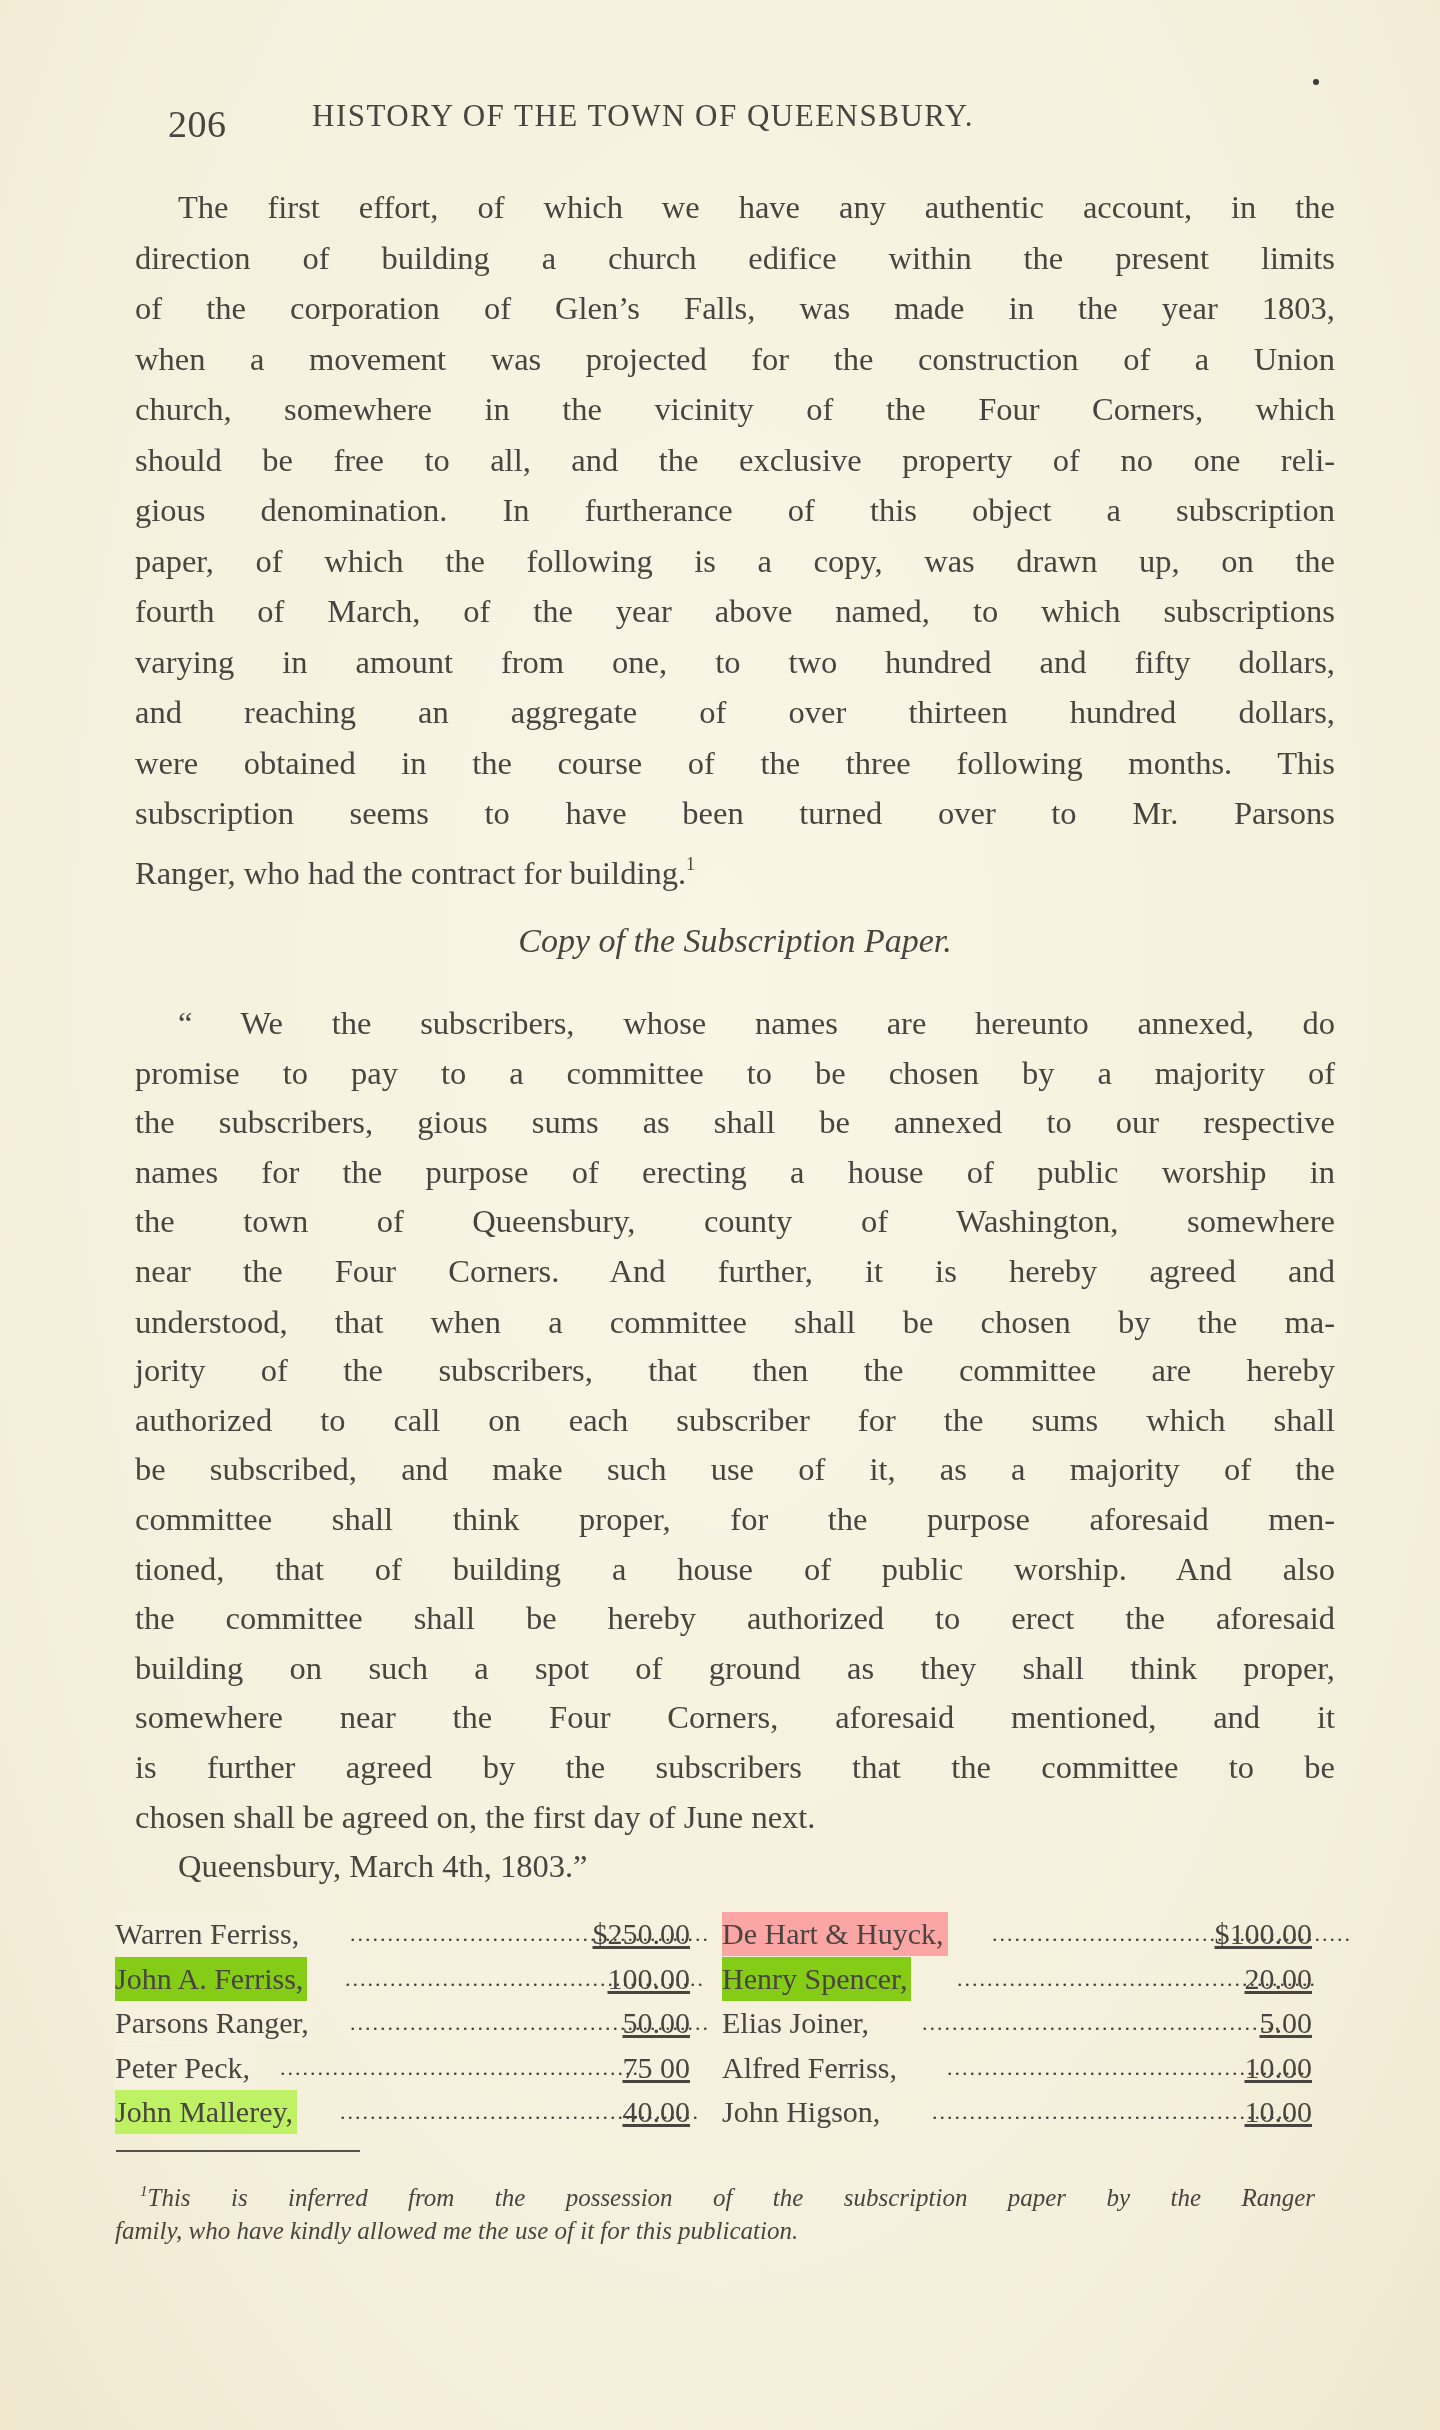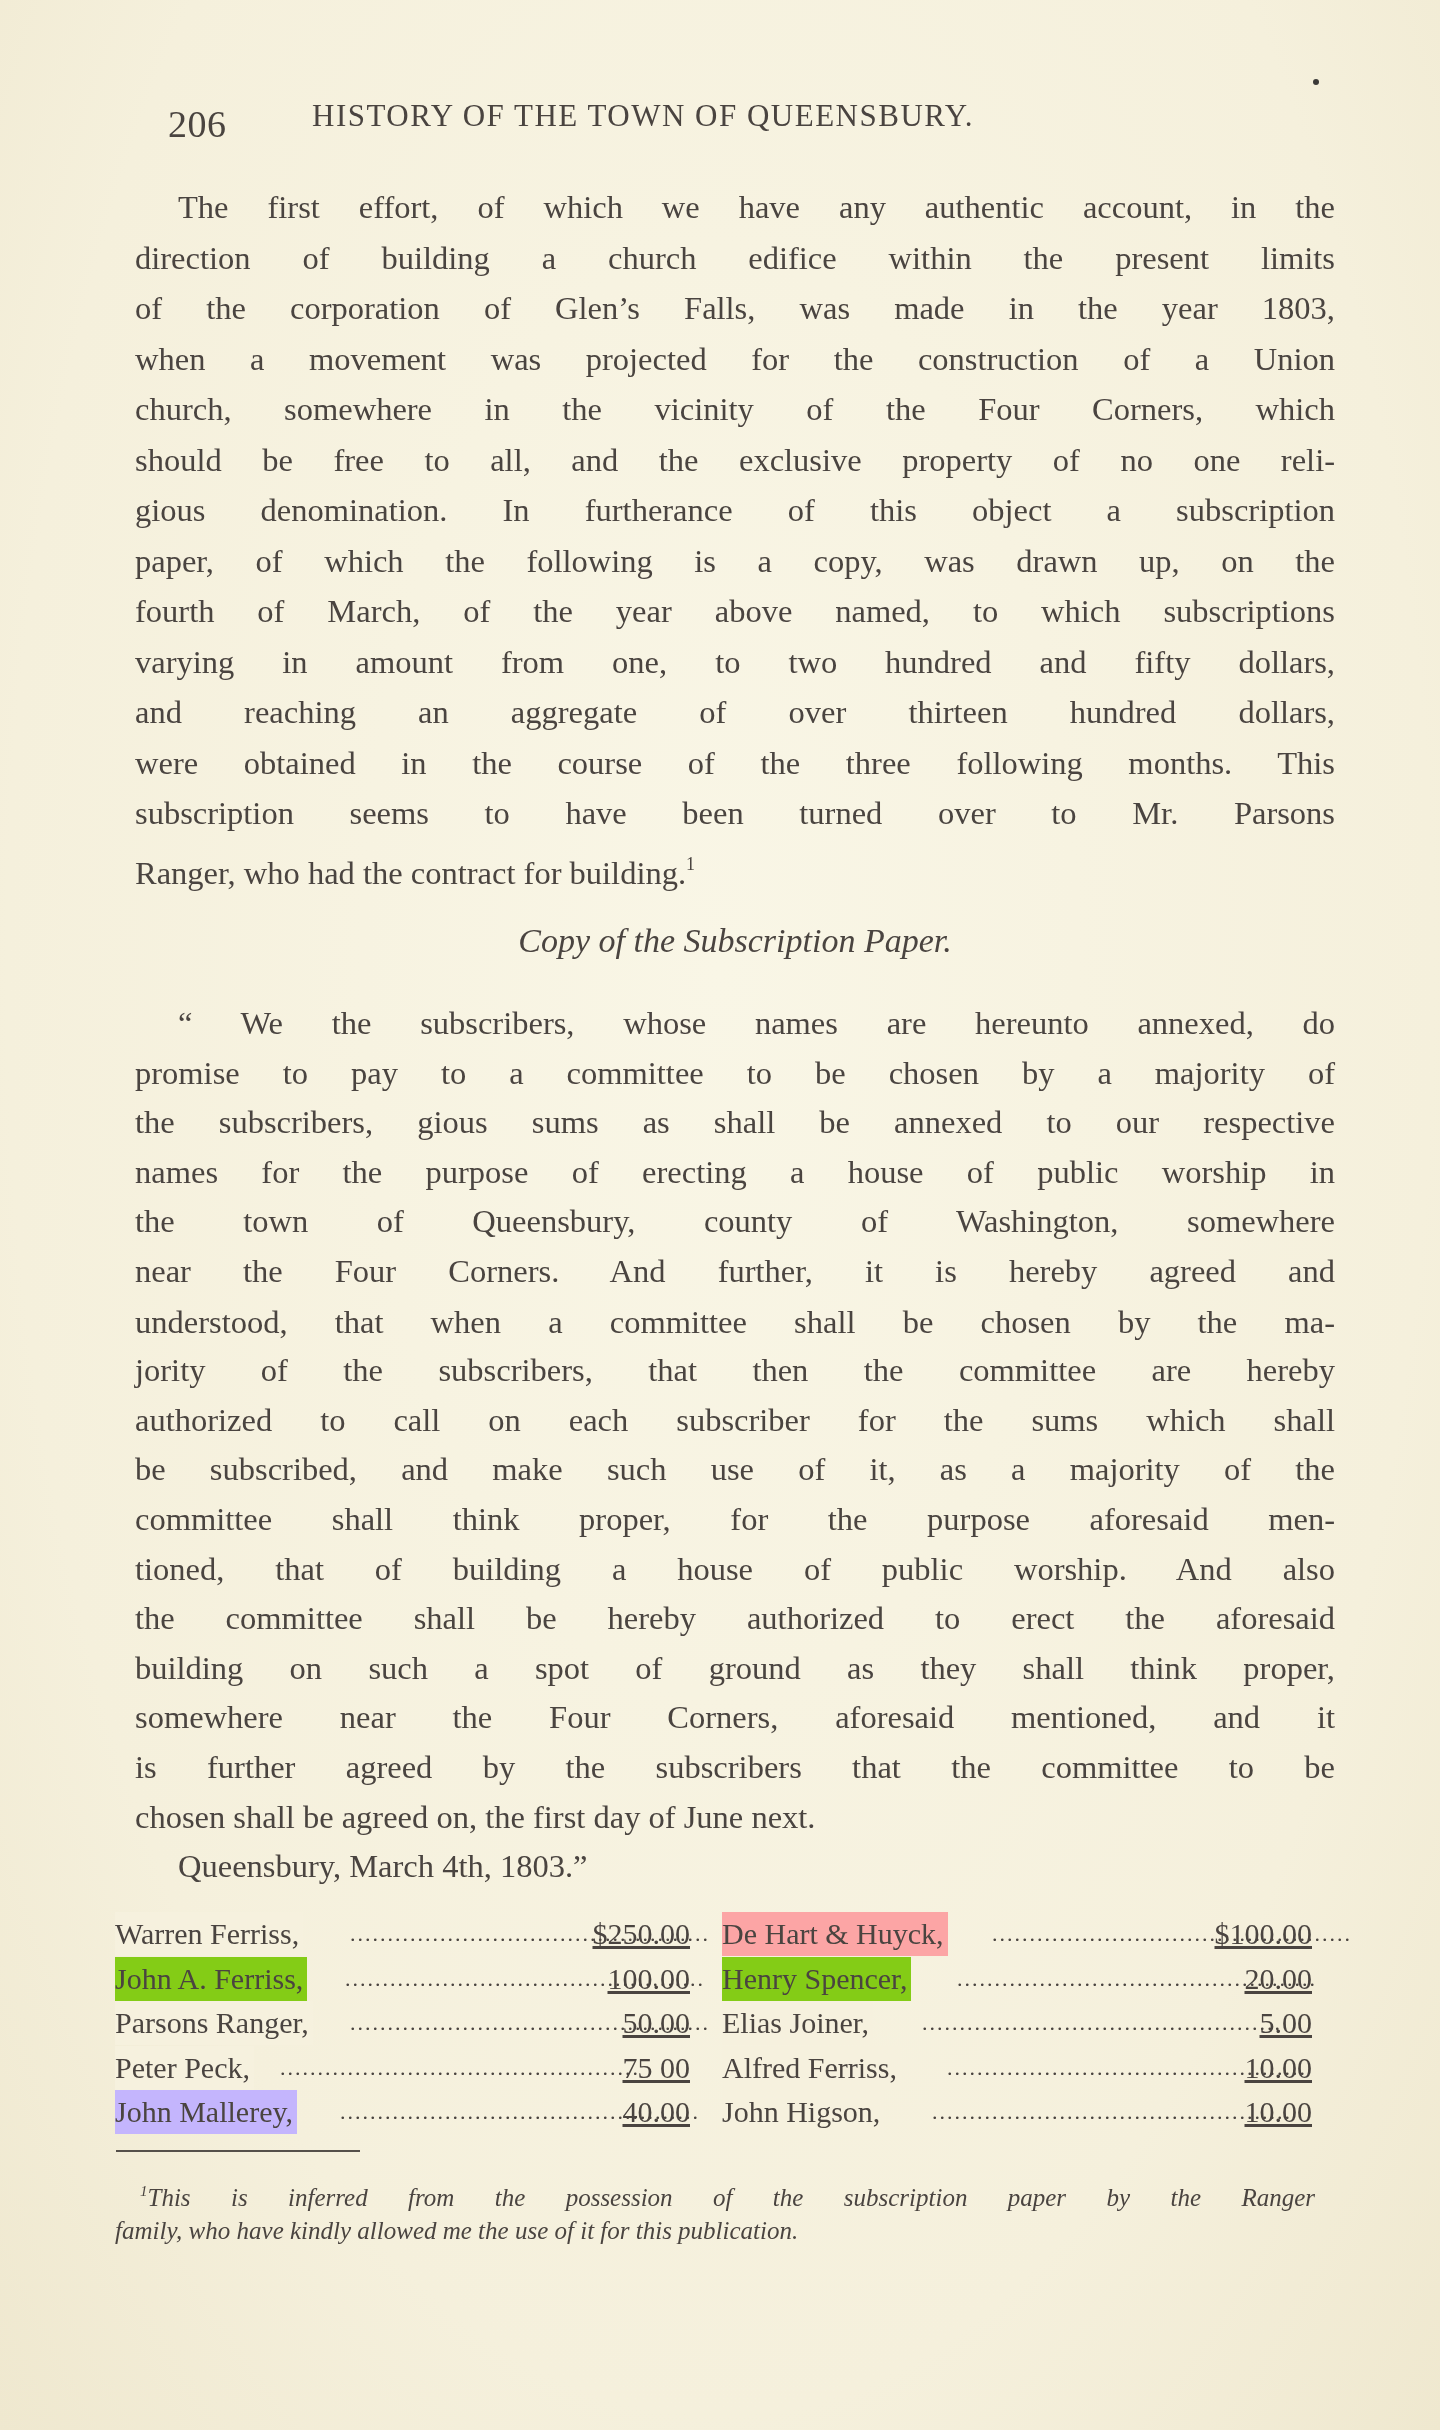--- a/index.html
+++ b/index.html
@@ -132,21 +132,21 @@
         <span class="subs-name" style="background:#f6f1de;padding-right:4px">Parsons Ranger,</span>
         <span class="subs-amount">50.00</span>
       </div>
     <div class="subs-row">
         <span class="subs-dots" style="padding-left:165px">................................................</span>
         <span class="subs-name" style="background:#f6f1de;padding-right:4px">Peter Peck,</span>
         <span class="subs-amount">75 00</span>
       </div>
     <div class="subs-row">
         <span class="subs-dots" style="padding-left:225px">................................................</span>
-        <span class="subs-name" style="background:#c4b5fd;padding-right:4px">John Mallerey,</span>
+        <span class="subs-name" style="background:#bef264;padding-right:4px">John Mallerey,</span>
         <span class="subs-amount">40.00</span>
       </div>
   </div>
   <div class="subs-col right">
     <div class="subs-row">
         <span class="subs-dots" style="padding-left:270px">................................................</span>
         <span class="subs-name" style="background:#fca5a5;padding-right:4px">De Hart &amp; Huyck,</span>
         <span class="subs-amount">$100.00</span>
       </div>
     <div class="subs-row">

